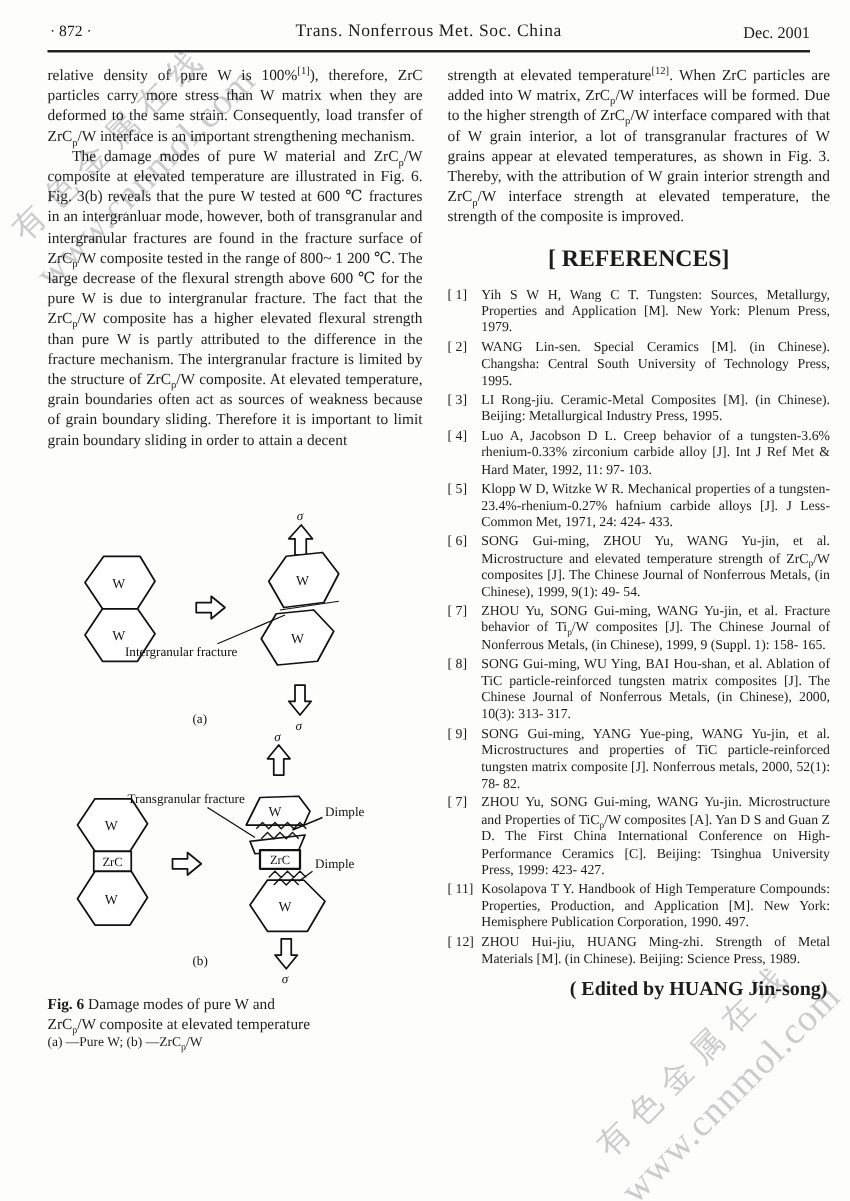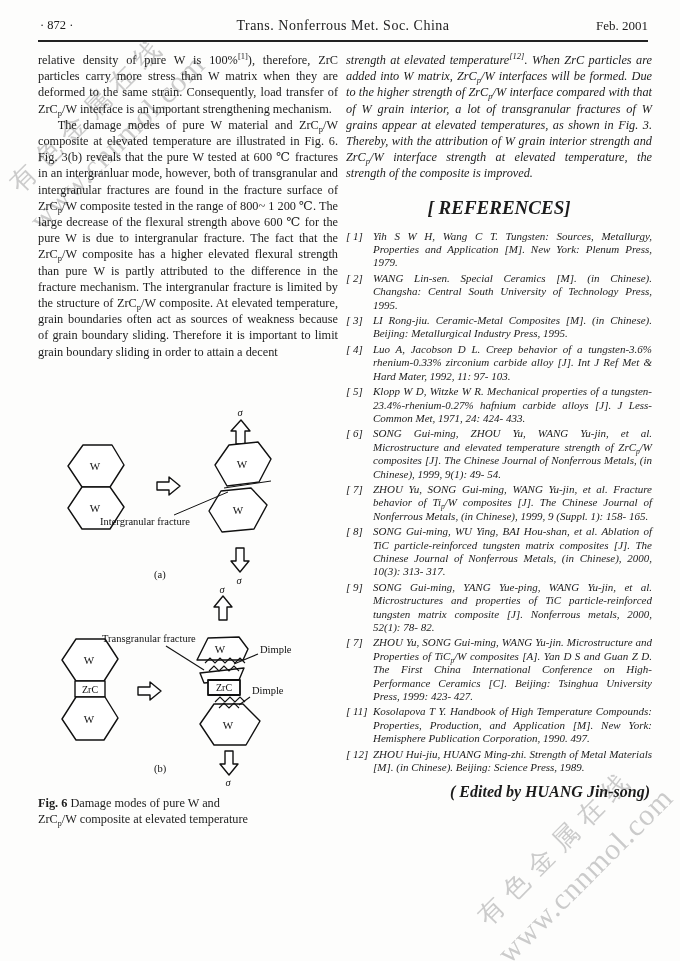--- a/index.html
+++ b/index.html
@@ -13,21 +13,21 @@
   .wm-cn{font-size:26px;letter-spacing:9px;font-family:"DejaVu Sans",sans-serif;}
   .wm-url{font-size:30px;letter-spacing:1px;margin-top:6px;}
   
   .hdr{position:absolute;left:38px;top:18px;width:610px;height:20px;z-index:1;}
   .hdr .pgnum{position:absolute;left:2px;top:0;font-size:12.5px;text-align:right;}
   .hdr .jtitle{position:absolute;left:0;right:0;top:0;text-align:center;font-size:14px;letter-spacing:.5px;}
   .hdr .jdate{position:absolute;right:0;top:0;font-size:13px;}
   .rule{position:absolute;left:38px;top:40px;width:610px;height:2px;background:#222;z-index:1;}
   
   .col-left{position:absolute;left:38px;top:52px;width:300px;z-index:1;}
-  .col-right{position:absolute;left:346px;top:52px;width:306px;z-index:1;font-style:italic;}
+  .col-right{position:absolute;left:358px;top:52px;width:306px;z-index:1;}
   p.body{margin:0;font-size:12.3px;line-height:16.2px;text-align:justify;}
   p.body sup{font-size:8.5px;line-height:0;}
   p.body sub{font-size:8.5px;line-height:0;}
   p.indent{text-indent:1.6em;}
   
   .fig-svg{position:absolute;left:38px;top:402px;z-index:1;}
   .fig-svg text{font-family:"Liberation Serif","DejaVu Serif",serif;fill:#111;}
   .figcap{position:absolute;left:38px;top:795px;width:300px;text-align:left;z-index:1;}
   .figcap .c1,.figcap .c2{font-size:12.3px;line-height:16px;}
   .figcap .c3{font-size:10.8px;line-height:15px;}
@@ -51,21 +51,21 @@
     <div class="wm-url">www.cnnmol.com</div>
   </div>
   <div class="watermark wm-bottom">
     <div class="wm-cn">有色金属在线</div>
     <div class="wm-url">www.cnnmol.com</div>
   </div>
 
   <div class="hdr">
     <span class="pgnum">· 872 ·</span>
     <span class="jtitle">Trans.  Nonferrous  Met.  Soc.  China</span>
-    <span class="jdate">Feb.  2001</span>
+    <span class="jdate">Dec.  2001</span>
   </div>
   <div class="rule"></div>
 
   <div class="col-left">
     <p class="body">relative density of pure W is 100%<sup>[1]</sup>), therefore, ZrC particles carry more stress than W matrix when they are deformed to the same strain. Consequently, load transfer of ZrC<sub>p</sub>/W interface is an important strengthening mechanism.</p>
     <p class="body indent">The damage modes of pure W material and ZrC<sub>p</sub>/W composite at elevated temperature are illustrated in Fig. 6. Fig. 3(b) reveals that the pure W tested at 600 ℃ fractures in an intergranluar mode, however, both of transgranular and intergranular fractures are found in the fracture surface of ZrC<sub>p</sub>/W composite tested in the range of 800~ 1 200 ℃. The large decrease of the flexural strength above 600 ℃ for the pure W is due to intergranular fracture. The fact that the ZrC<sub>p</sub>/W composite has a higher elevated flexural strength than pure W is partly attributed to the difference in the fracture mechanism. The intergranular fracture is limited by the structure of ZrC<sub>p</sub>/W composite. At elevated temperature, grain boundaries often act as sources of weakness because of grain boundary sliding. Therefore it is important to limit grain boundary sliding in order to attain a decent</p>
   </div>
 
   <svg class="fig-svg" width="300" height="390" viewBox="0 0 300 390">
     <g fill="#fff" stroke="#111" stroke-width="1.4" stroke-linejoin="round">
@@ -134,20 +134,21 @@
       <text x="222" y="251">Dimple</text>
       <text x="214" y="292">Dimple</text>
       <text x="116" y="176">(a)</text>
       <text x="116" y="370">(b)</text>
     </g>
   </svg>
 
   <div class="figcap">
     <div class="c1"><b>Fig. 6</b><span>  Damage modes of pure W and</span></div>
     <div class="c2">ZrC<sub>p</sub>/W composite at elevated temperature</div>
+    <div class="c3">(a) —Pure W;  (b) —ZrC<sub>p</sub>/W</div>
   </div>
 
   <div class="col-right">
     <p class="body">strength at elevated temperature<sup>[12]</sup>. When ZrC particles are added into W matrix, ZrC<sub>p</sub>/W interfaces will be formed. Due to the higher strength of ZrC<sub>p</sub>/W interface compared with that of W grain interior, a lot of transgranular fractures of W grains appear at elevated temperatures, as shown in Fig. 3. Thereby, with the attribution of W grain interior strength and ZrC<sub>p</sub>/W interface strength at elevated temperature, the strength of the composite is improved.</p>
     <div class="refhead">[ REFERENCES]</div>
     <div>
         <div class="ref">
         <span class="ref-num">[ 1]</span>
         <span class="ref-text">Yih S W H, Wang C T. Tungsten: Sources, Metallurgy, Properties and Application [M]. New York: Plenum Press, 1979.</span>
       </div>

